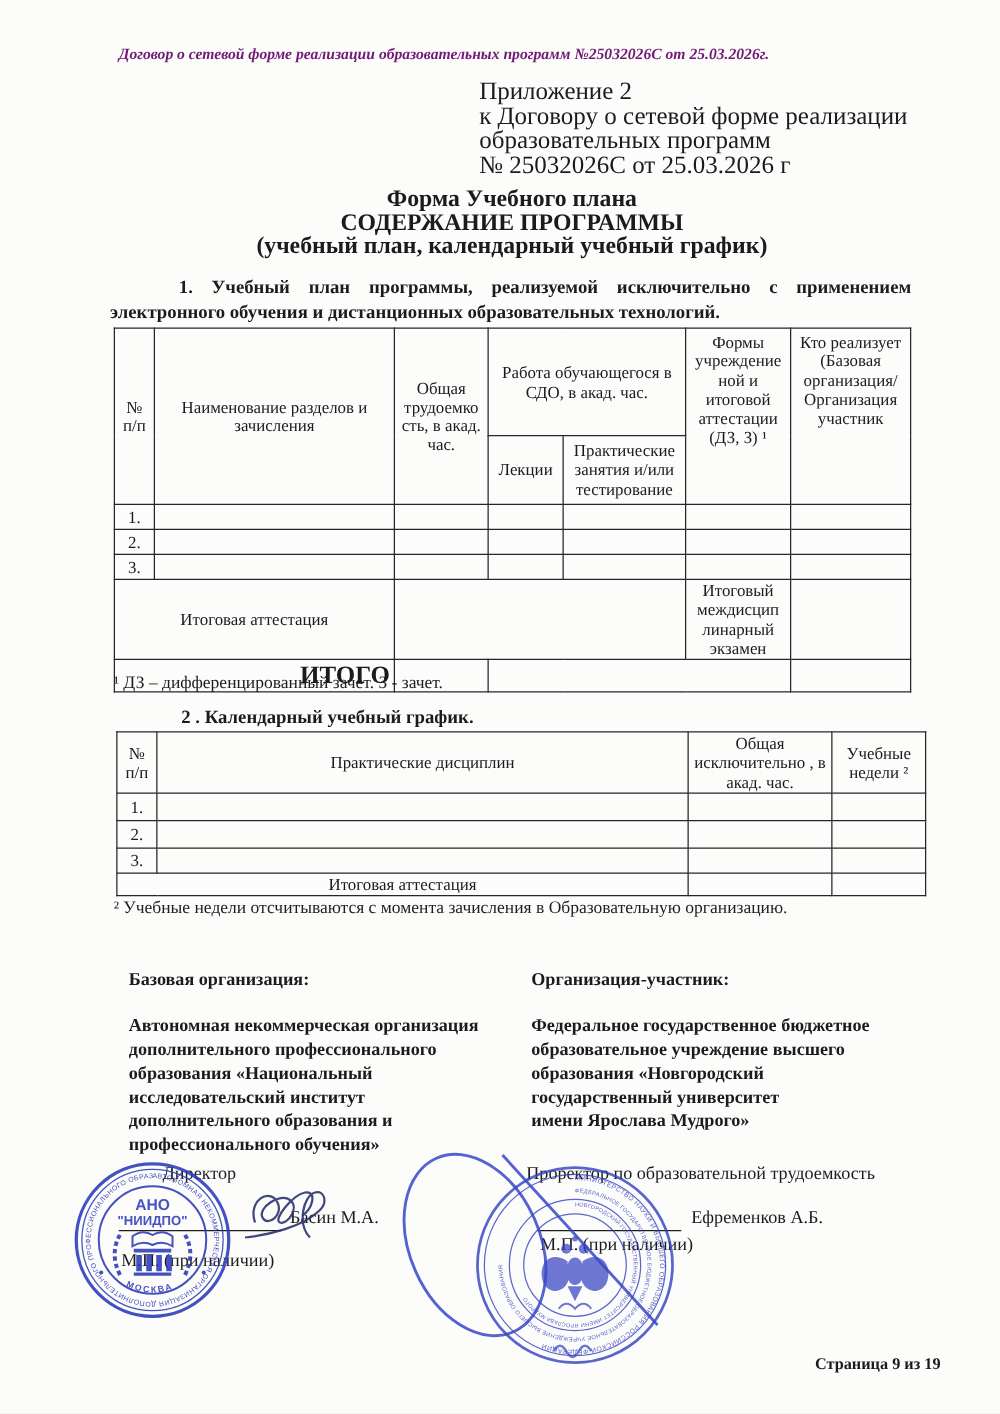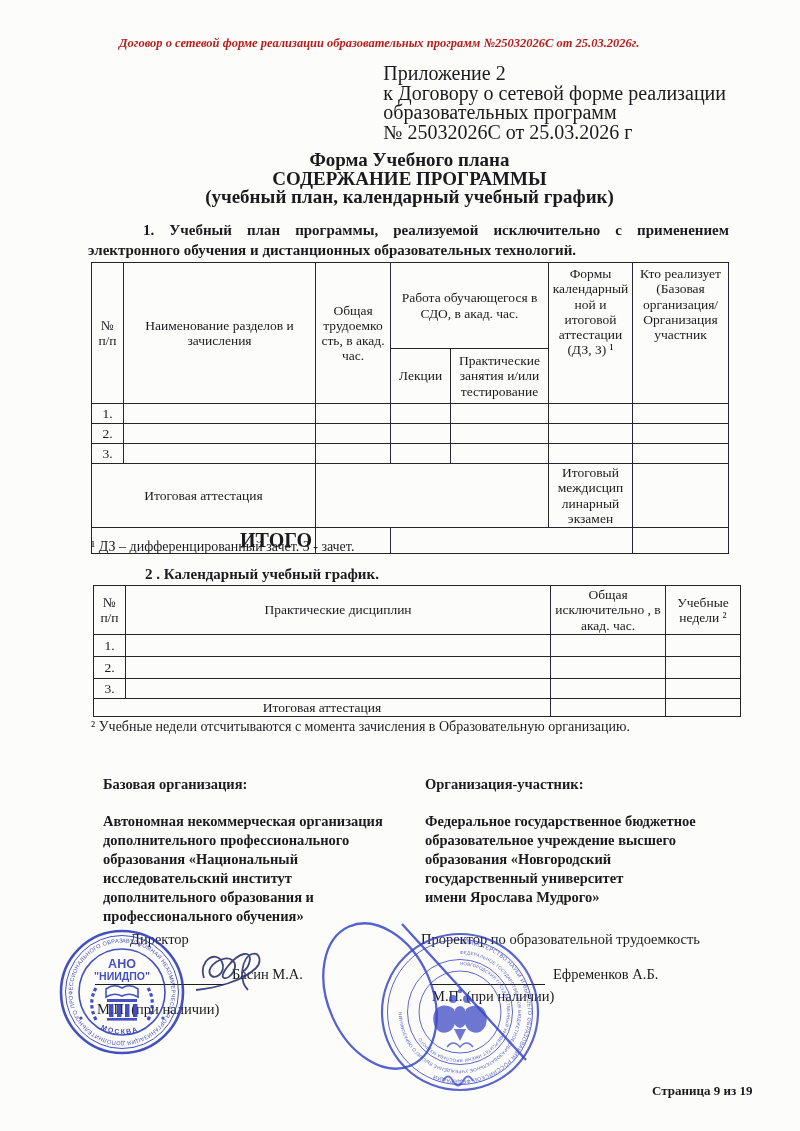--- a/index.html
+++ b/index.html
@@ -4,21 +4,21 @@
 <style>
   html,body{margin:0;padding:0;background:#e8e8e6;}
   .page{
     position:relative;width:800px;height:1131px;margin:0 auto;
     background:#fcfcfa;color:#1b1b1f;
     font-family:"Liberation Serif","DejaVu Serif",serif;
     overflow:hidden;
   }
   .abs{position:absolute;}
   .pre{white-space:pre-line;}
-  .hdr-italic{left:95px;top:36px;font-style:italic;font-weight:bold;font-size:12.5px;color:#b91c1c;margin-left:24px;}
+  .hdr-italic{left:95px;top:36px;font-style:italic;font-weight:bold;font-size:12.5px;color:#701a75;}
   .appendix{right:74px;top:64px;font-size:20px;line-height:19.5px;}
   .titles{left:91px;top:151px;width:637px;text-align:center;font-weight:bold;font-size:19px;line-height:18.5px;}
   .sec-heading{font-weight:bold;font-size:15px;}
   .sec1{left:88px;top:221px;width:641px;font-weight:bold;font-size:15px;line-height:19.5px;text-indent:55px;text-align:justify;}
   .sec2{left:145px;top:566px;}
   .footnote{font-size:14px;color:#1d1d21;}
   .fn1{left:91px;top:539px;}
   .fn2{left:91px;top:719px;}
   table{border-collapse:collapse;table-layout:fixed;position:absolute;background:transparent;}
   td{border:1.4px solid #26262a;font-size:13.5px;line-height:1.13;text-align:center;vertical-align:middle;padding:1px 3px;overflow:hidden;}
@@ -63,21 +63,21 @@
         <col style="width:84px">
         <col style="width:96px">
     </colgroup>
     <tbody>
         <tr style="height:86px">
       <td rowspan="2" class="pre">№
 п/п</td>
       <td rowspan="2">Наименование разделов и зачисления</td>
       <td rowspan="2">Общая трудоемко сть, в акад. час.</td>
       <td colspan="2">Работа обучающегося в СДО, в акад. час.</td>
-      <td rowspan="2" class="vt">Формы календарный ной и итоговой аттестации (ДЗ, З) ¹</td>
+      <td rowspan="2" class="vt">Формы учреждение ной и итоговой аттестации (ДЗ, З) ¹</td>
       <td rowspan="2" class="vt">Кто реализует (Базовая организация/ Организация участник</td>
     </tr>
     <tr style="height:55px">
       <td>Лекции</td>
       <td>Практические занятия и/или тестирование</td>
     </tr>
     <tr style="height:20px">
       <td>1.</td>
       <td></td>
           <td></td>

